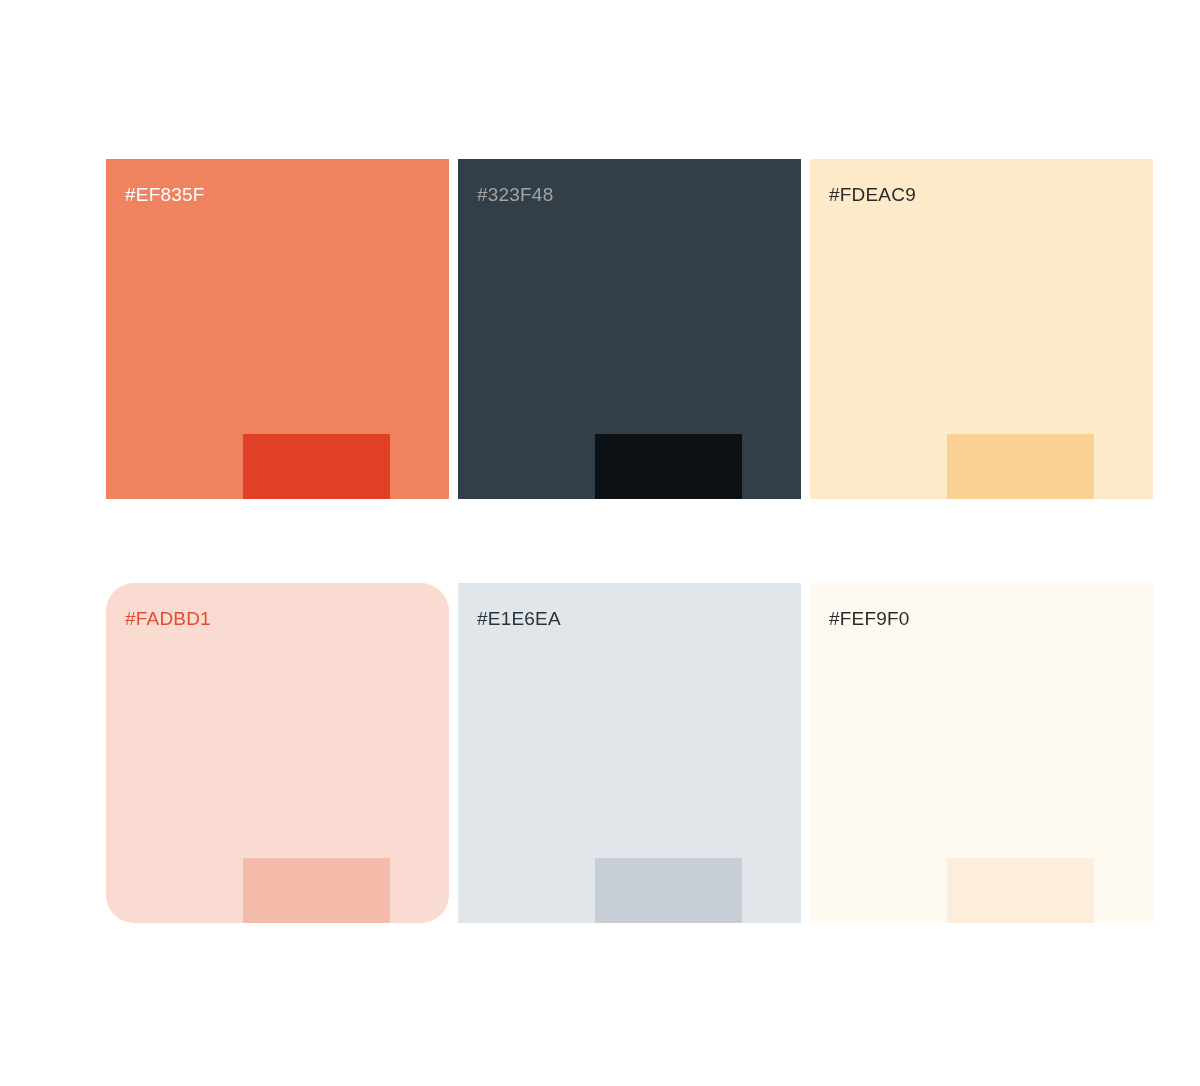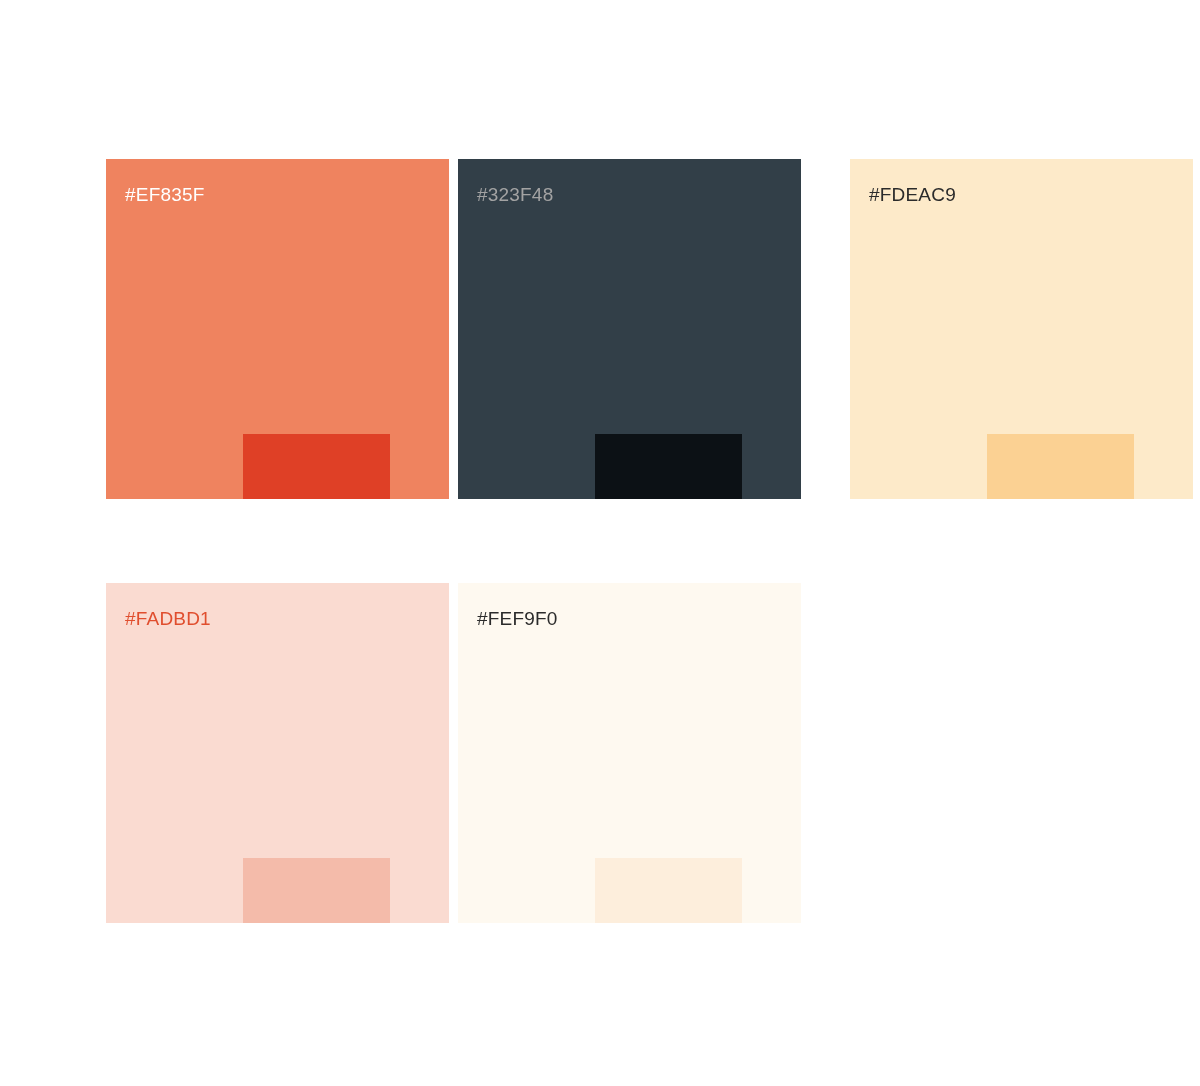--- a/index.html
+++ b/index.html
@@ -73,29 +73,33 @@
   <div class="swatch-card" style="background-color: rgb(239, 131, 95);">
     <div class="swatch-label" style="color: rgb(255, 255, 255);">#EF835F</div>
     <div class="swatch-accent accent-flush" style="background-color: rgb(223, 64, 38);"></div>
   </div>
 
   <div class="swatch-card" style="background-color: rgb(50, 63, 72);">
     <div class="swatch-label" style="color: #a3a3a3;">#323F48</div>
     <div class="swatch-accent accent-flush" style="background-color: rgb(12, 17, 21);"></div>
   </div>
 
-  <div class="swatch-card" style="background-color: rgb(253, 234, 201); margin-left: 40px;">
+  <div class="swatch-card" style="background-color: rgb(253, 234, 201);">
     <div class="swatch-label" style="color: rgb(43, 43, 43);">#FDEAC9</div>
     <div class="swatch-accent accent-flush" style="background-color: rgb(251, 209, 147);"></div>
   </div>
 
-  <div class="swatch-card" style="background-color: rgb(250, 219, 209);">
+  <div class="swatch-card" style="background-color: rgb(250, 219, 209); border-radius: 28px;">
     <div class="swatch-label" style="color: rgb(224, 78, 46);">#FADBD1</div>
     <div class="swatch-accent accent-lower" style="background-color: rgb(244, 187, 170);"></div>
   </div>
 
+  <div class="swatch-card" style="background-color: rgb(225, 230, 234);">
+    <div class="swatch-label" style="color: rgb(43, 51, 58);">#E1E6EA</div>
+    <div class="swatch-accent accent-lower" style="background-color: rgb(199, 206, 214);"></div>
+  </div>
 
   <div class="swatch-card" style="background-color: rgb(254, 249, 240);">
     <div class="swatch-label" style="color: rgb(43, 43, 43);">#FEF9F0</div>
     <div class="swatch-accent accent-lower" style="background-color: rgb(253, 238, 220);"></div>
   </div>
 
 </div>
 
 </body></html>

